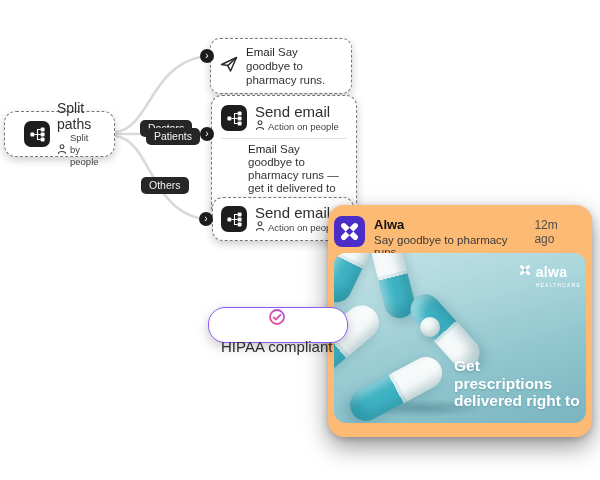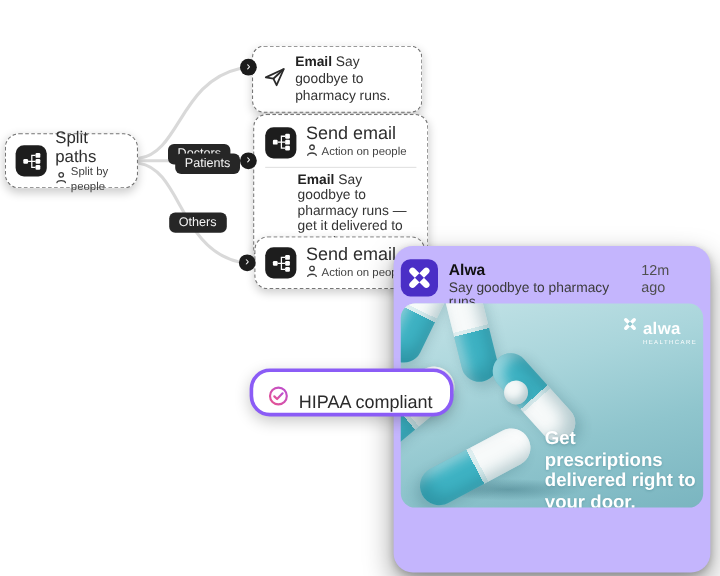--- a/index.html
+++ b/index.html
@@ -4,51 +4,51 @@
 <style>
   html,body{margin:0;padding:0;background:#fff;}
   .stage{position:relative;width:600px;height:480px;background:#fff;overflow:hidden;
          font-family:"Liberation Sans","DejaVu Sans",sans-serif;color:#2a2a2a;}
   svg.connectors{position:absolute;left:0;top:0;z-index:0;}
 
   
   .flow-node{position:absolute;background:#fff;border:1px dashed #777;
              box-shadow:0 3px 8px rgba(0,0,0,.20);box-sizing:border-box;z-index:1;}
   .node-split{left:4px;top:111px;width:111px;height:46px;border-radius:12px;
-              display:flex;align-items:center;gap:7px;padding:0 8px;}
+              display:flex;align-items:center;gap:7px;padding:0 19px;}
   .node-icon{width:26px;height:26px;border-radius:7px;background:var(--node-dark,#1d1d1d);
              display:flex;align-items:center;justify-content:center;flex:0 0 auto;}
   .node-title{font-size:14px;line-height:16px;color:#2e2e2e;font-weight:500;}
   .node-title.lg{font-size:15px;line-height:17px;font-weight:400;}
   .node-sub{display:flex;align-items:center;gap:3px;font-size:9.5px;line-height:12px;color:#424242;}
 
   .node-email-sm{left:210px;top:38px;width:142px;border-radius:10px;
                  display:flex;align-items:center;gap:7px;padding:6px 8px;}
   .txt-sm{font-size:11.5px;line-height:14px;color:#333;}
-  .b{font-weight:700;color:#222;}
+  .b{font-weight:400;color:#222;}
 
   .node-email-lg{left:211px;top:95px;width:146px;border-radius:11px;padding:7px 9px 8px;}
   .hdr-row{display:flex;align-items:center;gap:8px;}
   .divider{height:1px;background:#e3e3e3;margin:5px 0 4px;}
   .body-txt{font-size:11.5px;line-height:13px;color:#333;margin-left:27px;}
 
   .node-email-md{left:212px;top:197px;width:142px;height:44px;border-radius:11px;
                  display:flex;align-items:center;gap:8px;padding:0 8px;}
 
   
   .branch-pill{position:absolute;background:var(--branch-pill,#262626);color:#f3f3f3;
                font-size:10.5px;line-height:11px;padding:3px 8px;border-radius:5px;z-index:2;}
 
   
   .dot{position:absolute;width:14px;height:14px;border-radius:50%;background:#1c1c1c;
        color:#fff;display:flex;align-items:center;justify-content:center;
        font-size:10px;line-height:12px;padding-bottom:1px;box-sizing:border-box;z-index:3;}
 
   
-  .notif-card{position:absolute;left:328px;top:205px;width:264px;height:272px;background:#c4b5fd;
+  .notif-card{position:absolute;left:328px;top:205px;width:264px;height:232px;background:#fdba74;
               border-radius:16px;box-shadow:0 10px 24px rgba(0,0,0,.40),0 2px 6px rgba(0,0,0,.18);
               z-index:4;box-sizing:border-box;}
   .notif-hdr{display:flex;align-items:flex-start;padding:11px 14px 0 6px;gap:9px;}
   .app-icon{width:31px;height:31px;border-radius:8px;background:var(--app-icon-purple,#4a2ec6);
             display:flex;align-items:center;justify-content:center;flex:0 0 auto;}
   .notif-texts{display:flex;flex-direction:column;gap:3px;padding-top:2px;}
   .app-name{font-size:13px;font-weight:700;color:#111;line-height:13px;}
   .notif-msg{font-size:11.5px;color:#3a3a3a;line-height:12px;}
   .notif-time{margin-left:auto;font-size:12px;color:#4f4f4f;padding-top:2px;}
 
@@ -67,22 +67,22 @@
   .brand{position:absolute;top:10px;right:5px;display:flex;flex-direction:column;align-items:flex-start;}
   .brand-row{display:flex;align-items:center;gap:4px;}
   .brand-name{font-size:14px;font-weight:700;color:#fff;line-height:14px;letter-spacing:.3px;}
   .brand-tag{font-size:5px;letter-spacing:1.2px;color:#fff;margin:1px 0 0 18px;}
   .headline{position:absolute;left:120px;top:104px;width:130px;color:#fff;font-weight:700;
             font-size:15.5px;line-height:17.5px;text-shadow:0 1px 2px rgba(20,80,95,.25);}
   .headline span{display:block;white-space:pre-wrap;}
 
   
   .hipaa-badge{position:absolute;left:208px;top:307px;height:34px;border-radius:17px;background:#fff;
-               border:3px solid #8b5cf6;box-shadow:0 4px 12px rgba(0,0,0,.22);
-               display:inline-flex;align-items:flex-end;gap:8px;padding:0 15px 0 12px;z-index:5;}
+               border:1px solid #8b5cf6;box-shadow:0 4px 12px rgba(0,0,0,.22);
+               display:inline-flex;align-items:center;gap:8px;padding:0 15px 0 12px;z-index:5;flex-direction:column;}
   .hipaa-label{font-size:15px;color:#2b2b2b;font-weight:500;}
 </style>
 </head>
 <body>
 
 <div class="stage">
 
   <svg class="connectors" width="600" height="480">
     <g fill="none" stroke="#d9d9d9" stroke-width="2.6" stroke-linecap="round">
       <path d="M116 132 C150 127 150 68 200 57"></path>
@@ -230,21 +230,20 @@
             </svg>
           </span>
           <span class="brand-name">alwa</span>
         </div>
         <span class="brand-tag">HEALTHCARE</span>
       </div>
 
       <div class="headline">
         <span>Get  prescriptions</span>
         <span>delivered right to</span>
-        <span>your door.</span>
       </div>
     </div>
   </div>
 
   <div class="hipaa-badge">
     <span>
       <svg width="18" height="18" viewBox="0 0 18 18">
         <defs>
           <linearGradient id="ckg" x1="0" y1="1" x2="1" y2="0">
             <stop offset="0" style="stop-color:var(--check-gradient-start,#e75490)"></stop>

